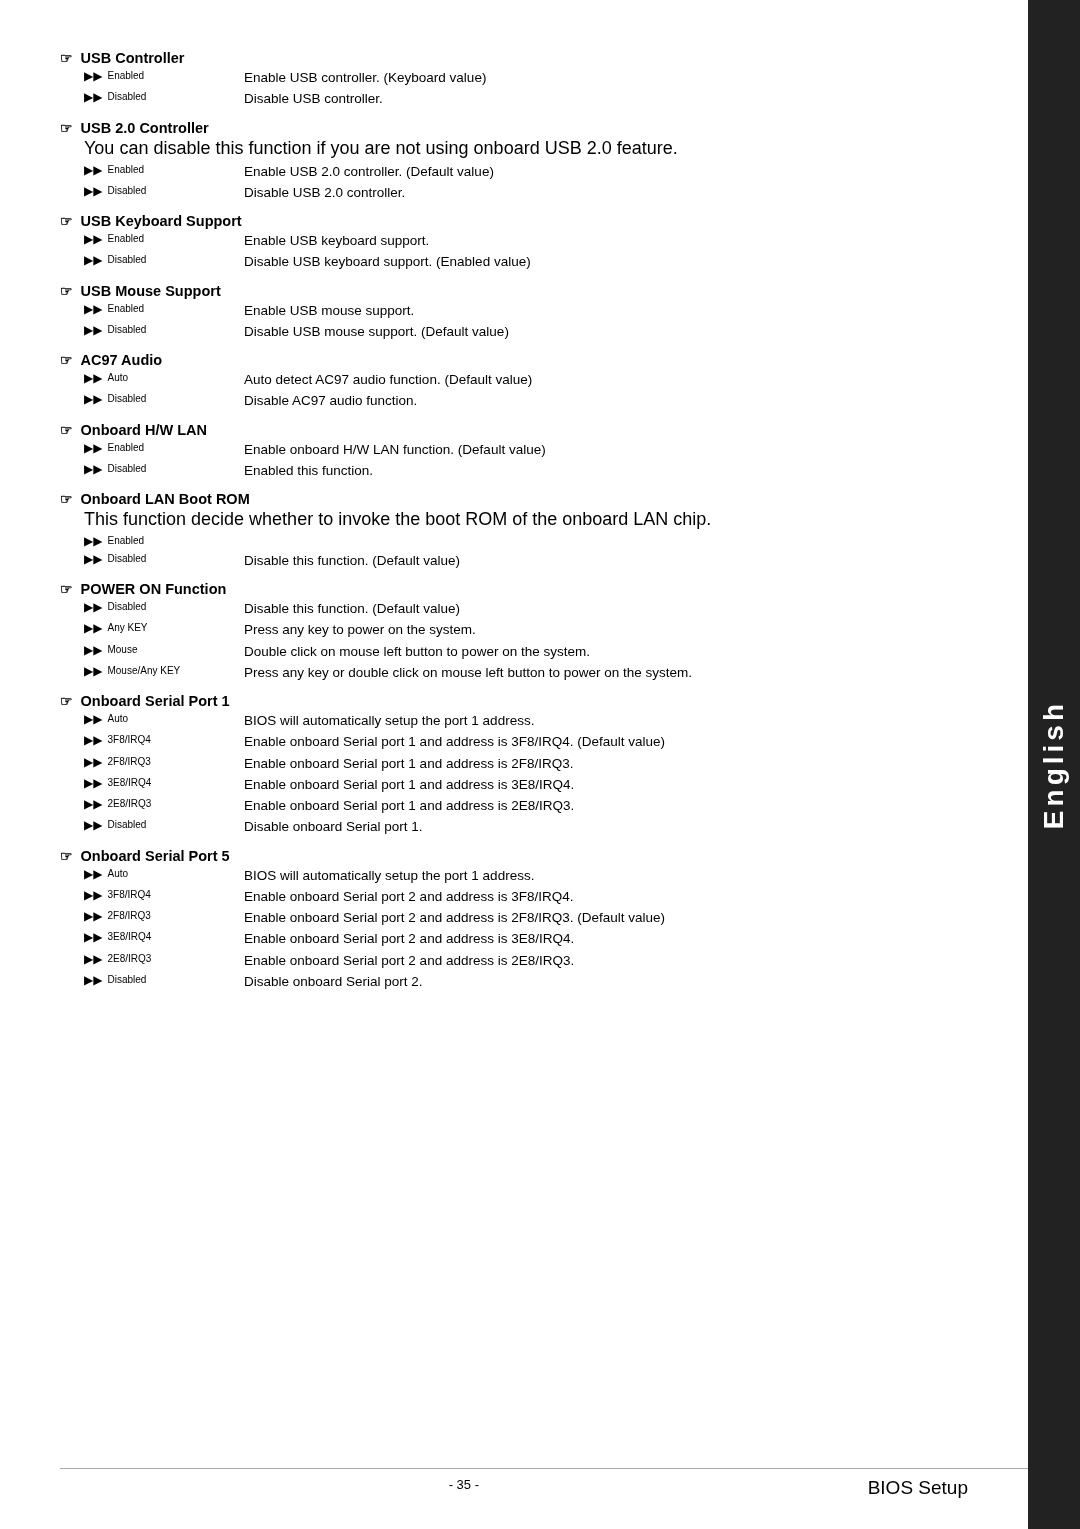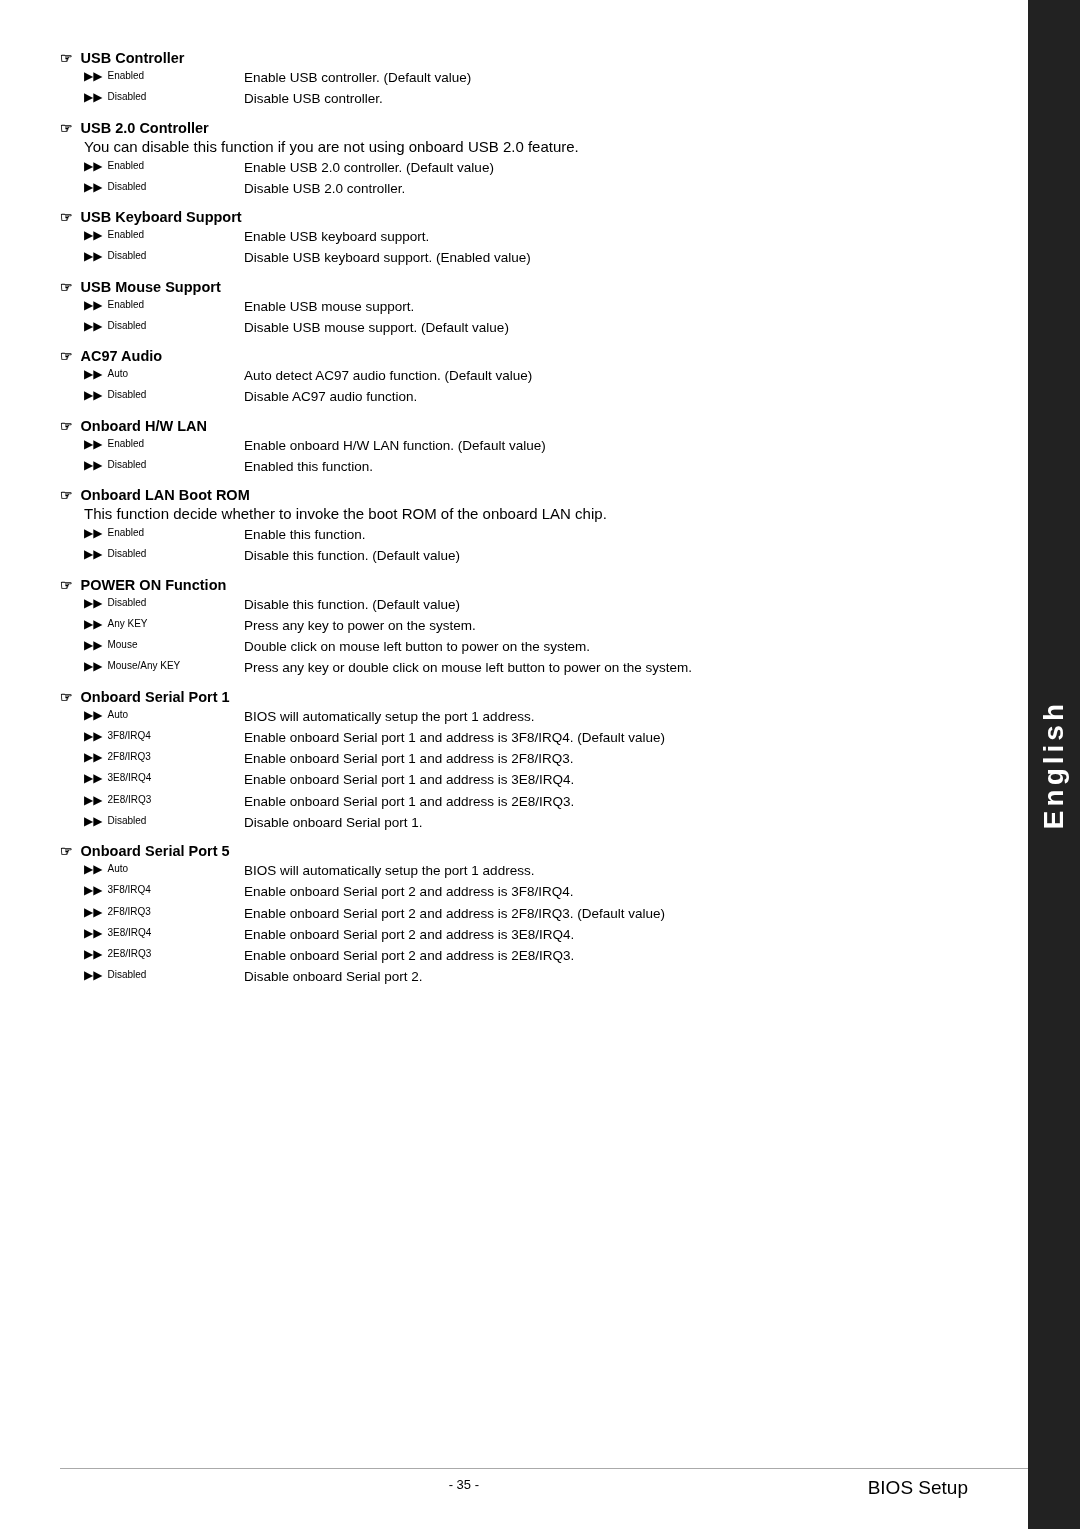--- a/index.html
+++ b/index.html
@@ -56,21 +56,21 @@
       margin-top: 10px;
     }
     .section-icon {
       margin-right: 8px;
       font-size: 14px;
       font-style: normal;
     }
     .section-desc {
       margin-left: 24px;
       margin-bottom: 3px;
-      font-size: 15px;
+      font-size: 18px;
       color: #000;
     }
     .option-row {
       display: flex;
       align-items: flex-start;
       margin-left: 24px;
       margin-bottom: 1px;
     }
     .option-key {
       min-width: 160px;
@@ -125,21 +125,21 @@
   <div class="section">
         <div class="section-title">
           <span class="section-icon">☞</span>
           <span>USB Controller</span>
         </div>
         <div class="option-row">
           <div class="option-key">
             <span class="arrow">▶▶</span>
             <span class="option-key-text">Enabled</span>
           </div>
-          <div class="option-desc">Enable USB controller. (Default value)</div>
+          <div class="option-desc">Enable USB controller. (Keyboard value)</div>
         </div>
         <div class="option-row">
           <div class="option-key">
             <span class="arrow">▶▶</span>
             <span class="option-key-text">Disabled</span>
           </div>
           <div class="option-desc">Disable USB controller.</div>
         </div>
       </div>
       <div class="section">
@@ -247,21 +247,20 @@
         <div class="section-title">
           <span class="section-icon">☞</span>
           <span>Onboard LAN Boot ROM</span>
         </div>
         <div class="section-desc">This function decide whether to invoke the boot ROM of the onboard LAN chip.</div>
         <div class="option-row">
           <div class="option-key">
             <span class="arrow">▶▶</span>
             <span class="option-key-text">Enabled</span>
           </div>
-          <div class="option-desc">Enable this function.</div>
         </div>
         <div class="option-row">
           <div class="option-key">
             <span class="arrow">▶▶</span>
             <span class="option-key-text">Disabled</span>
           </div>
           <div class="option-desc">Disable this function. (Default value)</div>
         </div>
       </div>
       <div class="section">

